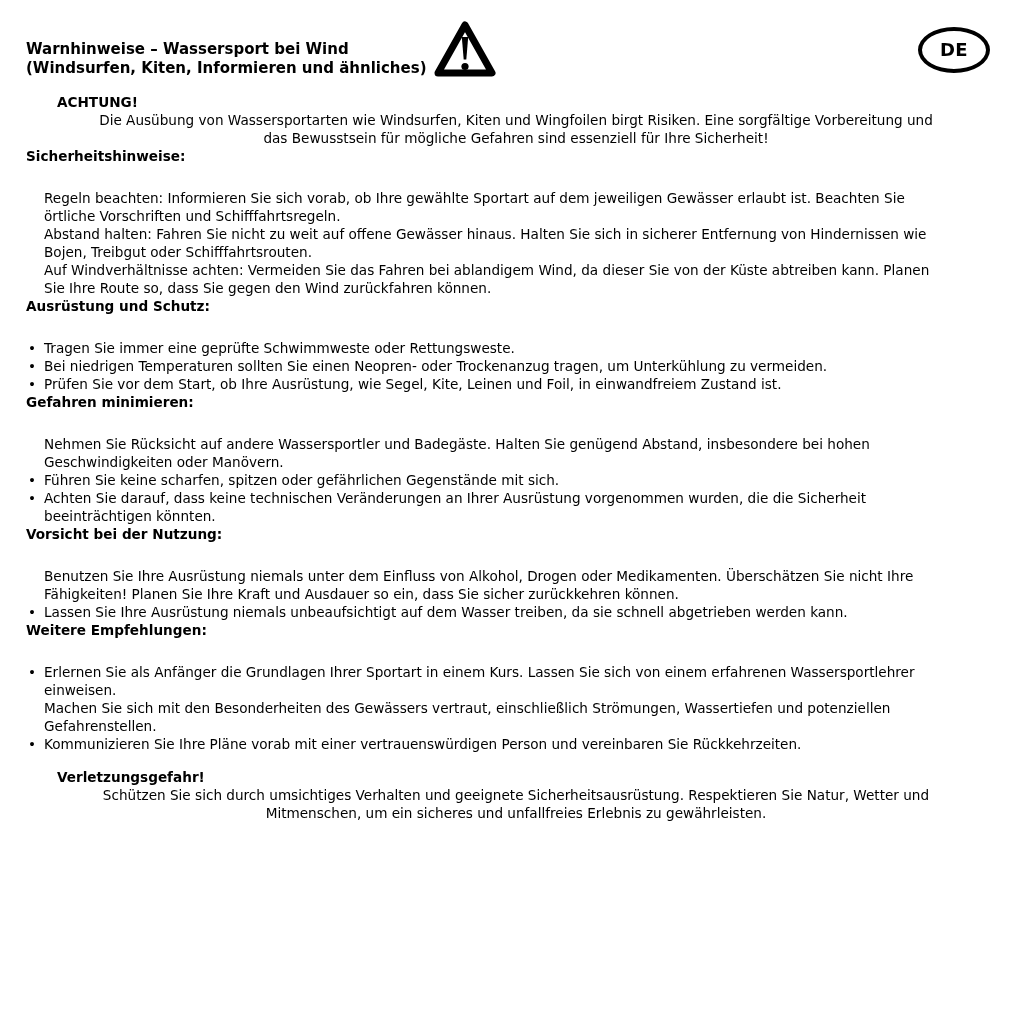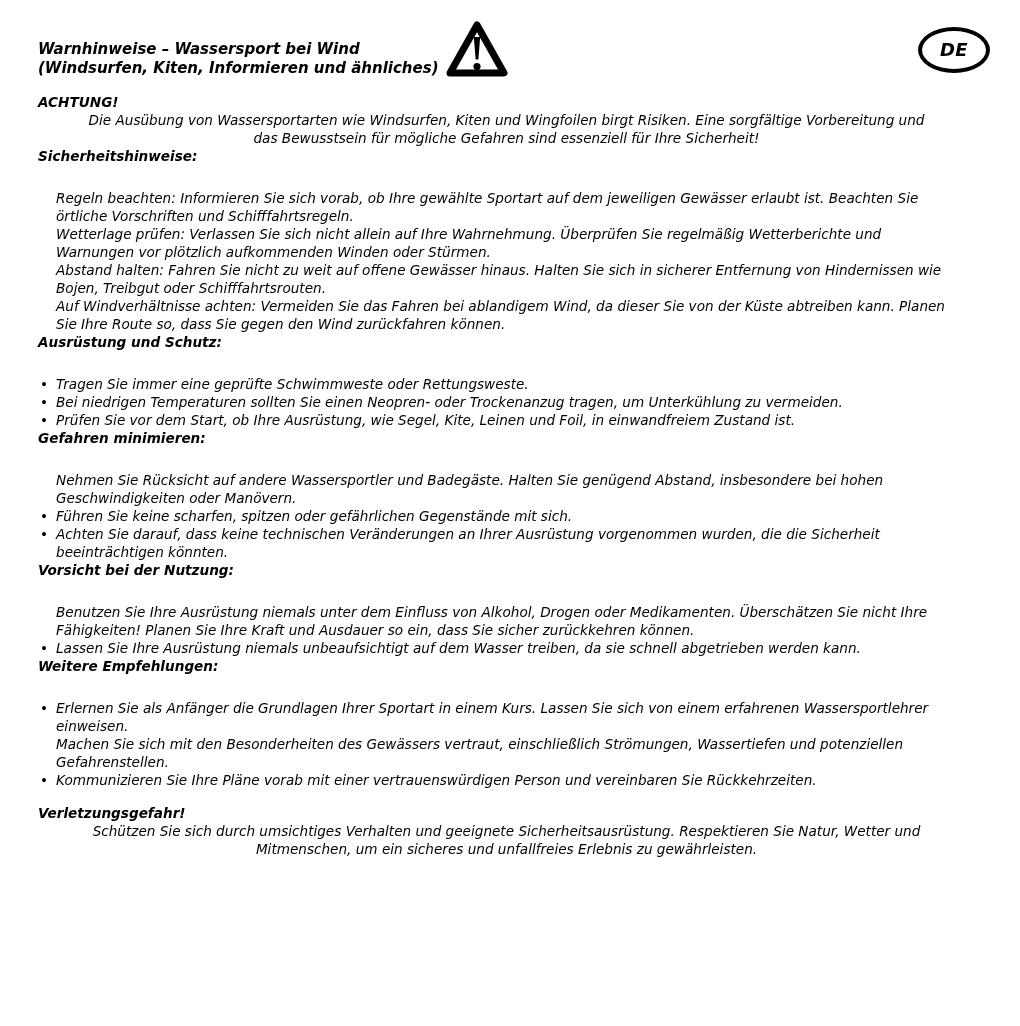--- a/index.html
+++ b/index.html
@@ -3,36 +3,36 @@
 <meta charset="utf-8">
 <style>
   * { margin: 0; padding: 0; box-sizing: border-box; }
   html, body {
     width: 1020px; height: 1026px;
     background: #ffffff; color: #000000;
     font-family: "DejaVu Sans", sans-serif;
     font-size: 13.6px; line-height: 18px;
     overflow: hidden;
   }
-  .page { position: relative; width: 1020px; height: 846px; padding: 22px 45px 0 38px; font-style: italic; }
+  .page { position: relative; width: 1020px; height: 846px; padding: 22px 45px 0 26px; }
 
   
   .header { display: flex; align-items: flex-end; height: 56px; }
   .title-block { font-weight: bold; font-size: 15px; line-height: 19px; }
   .warning-triangle { margin-left: 8px; flex: 0 0 auto; }
   .lang-badge {
     position: absolute; top: 27px; right: 30px;
     width: 72px; height: 46px;
     border: 4px solid #000; border-radius: 50%;
     display: flex; align-items: center; justify-content: center;
     font-weight: bold; font-size: 18px; letter-spacing: 0.5px;
   }
 
   
-  .block { margin-top: 15px; }
+  .block { margin-top: 15px; margin-left: 31px; }
   .section-heading { font-weight: bold; white-space: pre-line; }
   .block-title { font-weight: bold; }
   .para { white-space: pre-line; text-align: center; }
   .list { margin-top: 24px; }
   .list-item { position: relative; padding-left: 18px; white-space: pre-line; }
   .bullet-marker { position: absolute; left: 2px; top: 0; white-space: normal; }
 </style>
 </head>
 <body>
 
@@ -57,22 +57,20 @@
   <main id="content">
       <div class="block">
         <div class="block-title">ACHTUNG!</div>
         <div class="para">Die Ausübung von Wassersportarten wie Windsurfen, Kiten und Wingfoilen birgt Risiken. Eine sorgfältige Vorbereitung und
 das Bewusstsein für mögliche Gefahren sind essenziell für Ihre Sicherheit!</div>
       </div>
       <div class="section-heading">Sicherheitshinweise:</div>
       <div class="list">
         <div class="list-item">Regeln beachten: Informieren Sie sich vorab, ob Ihre gewählte Sportart auf dem jeweiligen Gewässer erlaubt ist. Beachten Sie
 örtliche Vorschriften und Schifffahrtsregeln.</div>
-        <div class="list-item">Wetterlage prüfen: Verlassen Sie sich nicht allein auf Ihre Wahrnehmung. Überprüfen Sie regelmäßig Wetterberichte und
-Warnungen vor plötzlich aufkommenden Winden oder Stürmen.</div>
         <div class="list-item">Abstand halten: Fahren Sie nicht zu weit auf offene Gewässer hinaus. Halten Sie sich in sicherer Entfernung von Hindernissen wie
 Bojen, Treibgut oder Schifffahrtsrouten.</div>
         <div class="list-item">Auf Windverhältnisse achten: Vermeiden Sie das Fahren bei ablandigem Wind, da dieser Sie von der Küste abtreiben kann. Planen
 Sie Ihre Route so, dass Sie gegen den Wind zurückfahren können.</div>
       </div>
       <div class="section-heading">Ausrüstung und Schutz:</div>
       <div class="list">
         <div class="list-item"><div class="bullet-marker">•</div>Tragen Sie immer eine geprüfte Schwimmweste oder Rettungsweste.</div>
         <div class="list-item"><div class="bullet-marker">•</div>Bei niedrigen Temperaturen sollten Sie einen Neopren- oder Trockenanzug tragen, um Unterkühlung zu vermeiden.</div>
         <div class="list-item"><div class="bullet-marker">•</div>Prüfen Sie vor dem Start, ob Ihre Ausrüstung, wie Segel, Kite, Leinen und Foil, in einwandfreiem Zustand ist.</div>

